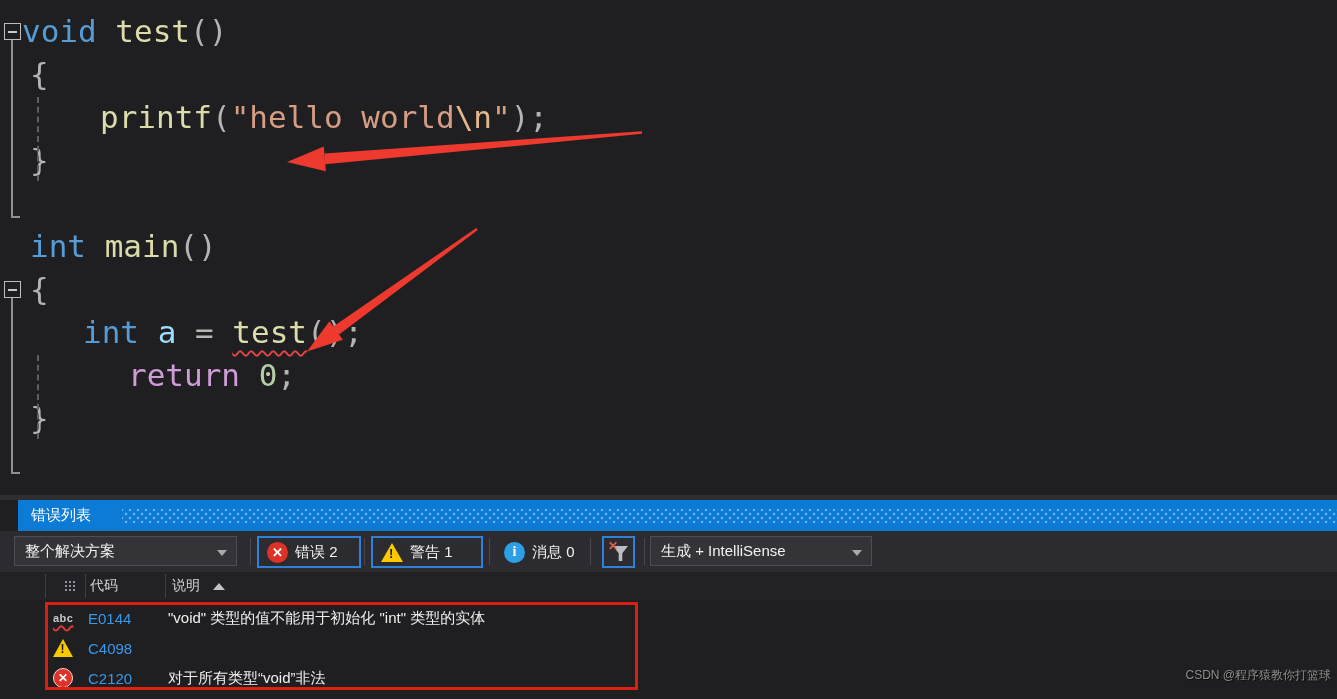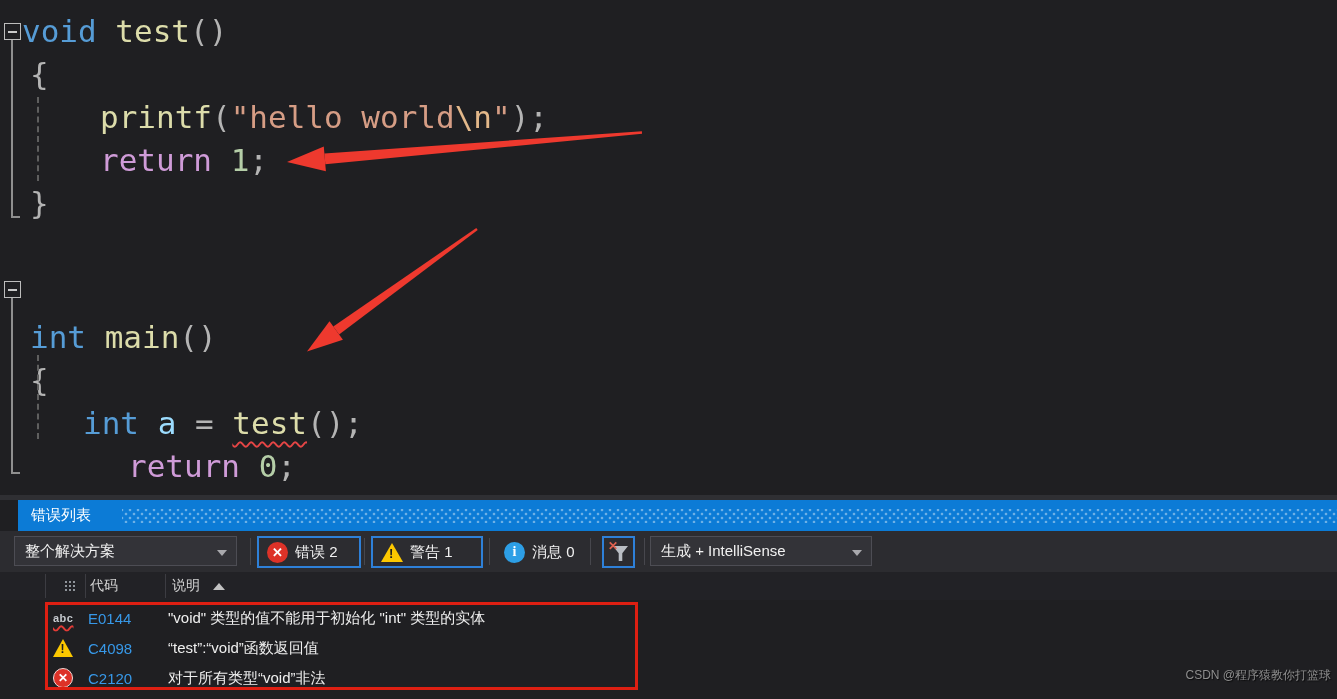--- a/index.html
+++ b/index.html
@@ -153,24 +153,23 @@
 </head>
 <body>
 
 <div id="screen">
 
   <div id="editor">
     <div id="code-lines">
         <div class="code-line" style="padding-left: 22px;"><span class="tk-kw">void</span><span class="tk-pun"> </span><span class="tk-fn">test</span><span class="tk-pun">()</span></div>
         <div class="code-line" style="padding-left: 30px;"><span class="tk-pun">{</span></div>
         <div class="code-line" style="padding-left: 100px;"><span class="tk-fn">printf</span><span class="tk-pun">(</span><span class="tk-str">"hello world</span><span class="tk-esc">\n</span><span class="tk-str">"</span><span class="tk-pun">);</span></div>
-        <div class="code-line" style="padding-left: 100px;"><span class="tk-ctrl">return</span><span class="tk-pun"> </span><span class="tk-num">1</span><span class="tk-pun">;</span></div>
         <div class="code-line" style="padding-left: 30px;"><span class="tk-pun">}</span></div>
         <div class="code-line" style="padding-left: 30px;"></div>
-        <div class="code-line" style="padding-left: 30px; margin-top: 48px;"><span class="tk-kw">int</span><span class="tk-pun"> </span><span class="tk-fn">main</span><span class="tk-pun">()</span></div>
+        <div class="code-line" style="padding-left: 30px;"><span class="tk-kw">int</span><span class="tk-pun"> </span><span class="tk-fn">main</span><span class="tk-pun">()</span></div>
         <div class="code-line" style="padding-left: 30px;"><span class="tk-pun">{</span></div>
         <div class="code-line" style="padding-left: 83px;"><span class="tk-kw">int</span><span class="tk-pun"> </span><span class="tk-var">a</span><span class="tk-pun"> = </span><span class="tk-fn tk-sq">test</span><span class="tk-pun">();</span></div>
         <div class="code-line" style="padding-left: 100px; margin-left: 28px;"><span class="tk-ctrl">return</span><span class="tk-pun"> </span><span class="tk-num">0</span><span class="tk-pun">;</span></div>
         <div class="code-line" style="padding-left: 30px;"><span class="tk-pun">}</span></div>
       </div>
 
     <div class="fold-box" style="top:23px">
         <div class="minus"></div>
       </div>
     <div class="outline-guide" style="top:40px; height:176px"></div>
@@ -261,21 +260,20 @@
           <span class="sev-abc">abc</span>
         </div>
         <div class="cell-code">E0144</div>
         <div class="cell-desc">"void" 类型的值不能用于初始化 "int" 类型的实体</div>
       </div>
       <div class="err-row">
         <div class="cell-icon">
           <span class="sev-warn"></span>
         </div>
         <div class="cell-code">C4098</div>
-        <div class="cell-desc">“test”:“void”函数返回值</div>
       </div>
       <div class="err-row">
         <div class="cell-icon">
           <span class="sev-err"></span>
         </div>
         <div class="cell-code">C2120</div>
         <div class="cell-desc">对于所有类型“void”非法</div>
       </div>
     </div>
 

